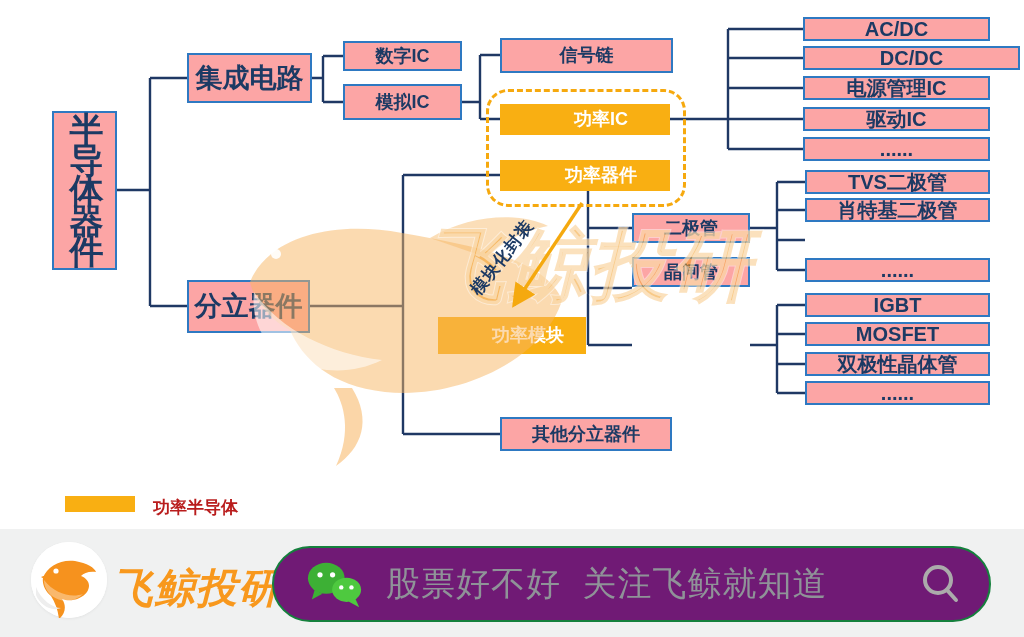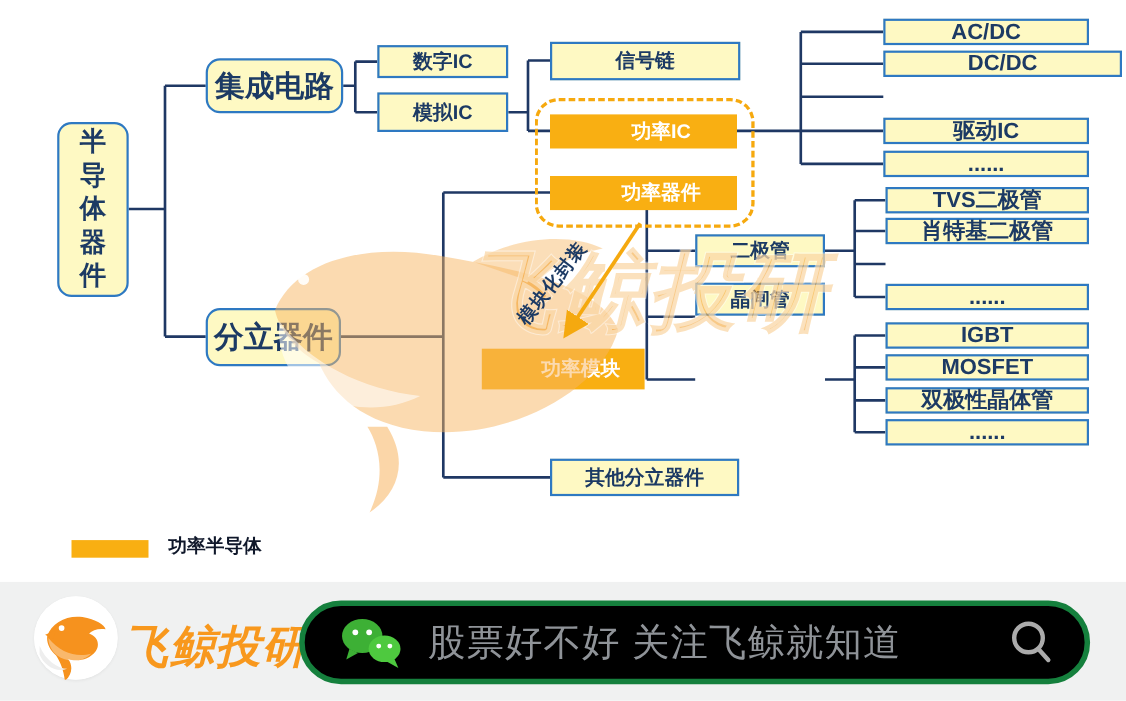--- a/index.html
+++ b/index.html
@@ -6,31 +6,31 @@
   html,body { width:1024px; height:637px; }
   body {
     font-family:"Liberation Sans","DejaVu Sans",sans-serif;
     background:#ffffff; position:relative; overflow:hidden;
   }
   #stage { position:absolute; inset:0; width:1024px; height:637px; }
 
   
   .box {
     position:absolute; display:flex; align-items:center; justify-content:center;
-    background:#fef9c3; border:2px solid #2e79c2; color:#1c3a64;
+    background:#fca5a5; border:2px solid #2e79c2; color:#1c3a64;
     font-weight:600; z-index:10; line-height:1.05; text-align:center;
   }
-  .box.big   { font-size:27px;border-radius:13px; }
+  .box.big   { font-size:27px; }
   .box.mid   { font-size:18px; }
   .box.small { font-size:20px; border-width:2px; }
   .box.orange {
     background:#f9af12; border:none; color:#ffffff; font-weight:700;padding-left:32px;
   }
   .vert span {
-    display:block; width:30px; font-size:24px; line-height:30.5px;
+    display:block; width:30px; font-size:34px; line-height:30.5px;
     word-break:break-all; text-align:center;
   }
   .dashed-frame {
     position:absolute; left:486px; top:89px; width:200px; height:118px;
     border:3px dashed #f6a90e; border-radius:22px; z-index:9; background:transparent;
   }
   svg.lines { position:absolute; left:0; top:0; z-index:5; }
   svg.arrowlayer { position:absolute; left:0; top:0; z-index:30; pointer-events:none; }
 
   .arrow-label {
@@ -43,39 +43,39 @@
   .watermark { position:absolute; inset:0; z-index:25; pointer-events:none; }
   .wm-text {
     position:absolute; left:425px; top:213px; font-size:80px; font-weight:900;
     font-style:italic; letter-spacing:2px; color:rgba(242,157,36,0.55);
     -webkit-text-stroke:2px rgba(255,255,255,0.45); white-space:nowrap;
   }
 
   
   .legend { position:absolute; left:65px; top:483px; display:flex; align-items:center; z-index:10; }
   .legend-swatch { width:70px; height:16px; background:#f9af12; margin-top:6px; }
-  .legend-label { margin-left:18px; font-size:17px; font-weight:700; color:#0f172a; margin-top:2px; }
+  .legend-label { margin-left:18px; font-size:17px; font-weight:700; color:#b91c1c; margin-top:13px; }
 
   
   .footer {
     position:absolute; left:0; top:529px; width:1024px; height:108px;
     background:#f0f1f1; z-index:40;
   }
   .logo-circle {
     position:absolute; left:31px; top:13px; width:76px; height:76px;
     border-radius:50%; background:#ffffff; box-shadow:0 1px 3px rgba(0,0,0,0.06);
   }
   .brand-text {
     position:absolute; left:112px; top:32px; font-size:41px; font-weight:800;
     font-style:italic; color:#f8981d; letter-spacing:1px; white-space:nowrap;
   }
   .search-pill {
     position:absolute; left:272px; top:17px; width:719px; height:76px;
-    background:#000000; border:5px solid #15803d; border-radius:38px;
-    display:flex; align-items:center; padding:0 26px 0 32px;
+    background:#701a75; border:2px solid #15803d; border-radius:38px;
+    display:flex; align-items:center; padding:0 26px 0 32px;font-family:Liberation Mono, monospace;
   }
   .search-text {
     font-size:34px; color:#8f9398; font-weight:300; letter-spacing:1px;
     margin-left:22px; white-space:nowrap; flex:1;
   }
 </style>
 </head>
 <body>
 
 <div id="stage">
@@ -127,20 +127,21 @@
   <div class="box mid orange" style="left:500px;top:104px;width:170px;height:31px">功率IC</div>
   <div class="box mid orange" style="left:500px;top:160px;width:170px;height:31px">功率器件</div>
   <div class="box big" style="left:187px;top:280px;width:123px;height:53px">分立器件</div>
   <div class="box mid" style="left:632px;top:213px;width:118px;height:30px">二极管</div>
   <div class="box mid" style="left:632px;top:257px;width:118px;height:30px">晶闸管</div>
   <div class="box mid orange" style="left:438px;top:317px;width:148px;height:37px">功率模块</div>
   <div class="box mid" style="left:500px;top:417px;width:172px;height:34px">其他分立器件</div>
 
   <div class="box small" style="left:803px;top:17px;width:187px;height:24px">AC/DC</div>
   <div class="box small" style="left:803px;top:46px;width:217px;height:24px">DC/DC</div>
+  <div class="box small" style="left:803px;top:76px;width:187px;height:24px">电源管理IC</div>
   <div class="box small" style="left:803px;top:107px;width:187px;height:24px">驱动IC</div>
   <div class="box small" style="left:803px;top:137px;width:187px;height:24px">......</div>
 
   <div class="box small" style="left:805px;top:170px;width:185px;height:24px">TVS二极管</div>
   <div class="box small" style="left:805px;top:198px;width:185px;height:24px">肖特基二极管</div>
   <div class="box small" style="left:805px;top:258px;width:185px;height:24px">......</div>
 
   <div class="box small" style="left:805px;top:293px;width:185px;height:24px">IGBT</div>
   <div class="box small" style="left:805px;top:322px;width:185px;height:24px">MOSFET</div>
   <div class="box small" style="left:805px;top:352px;width:185px;height:24px">双极性晶体管</div>

